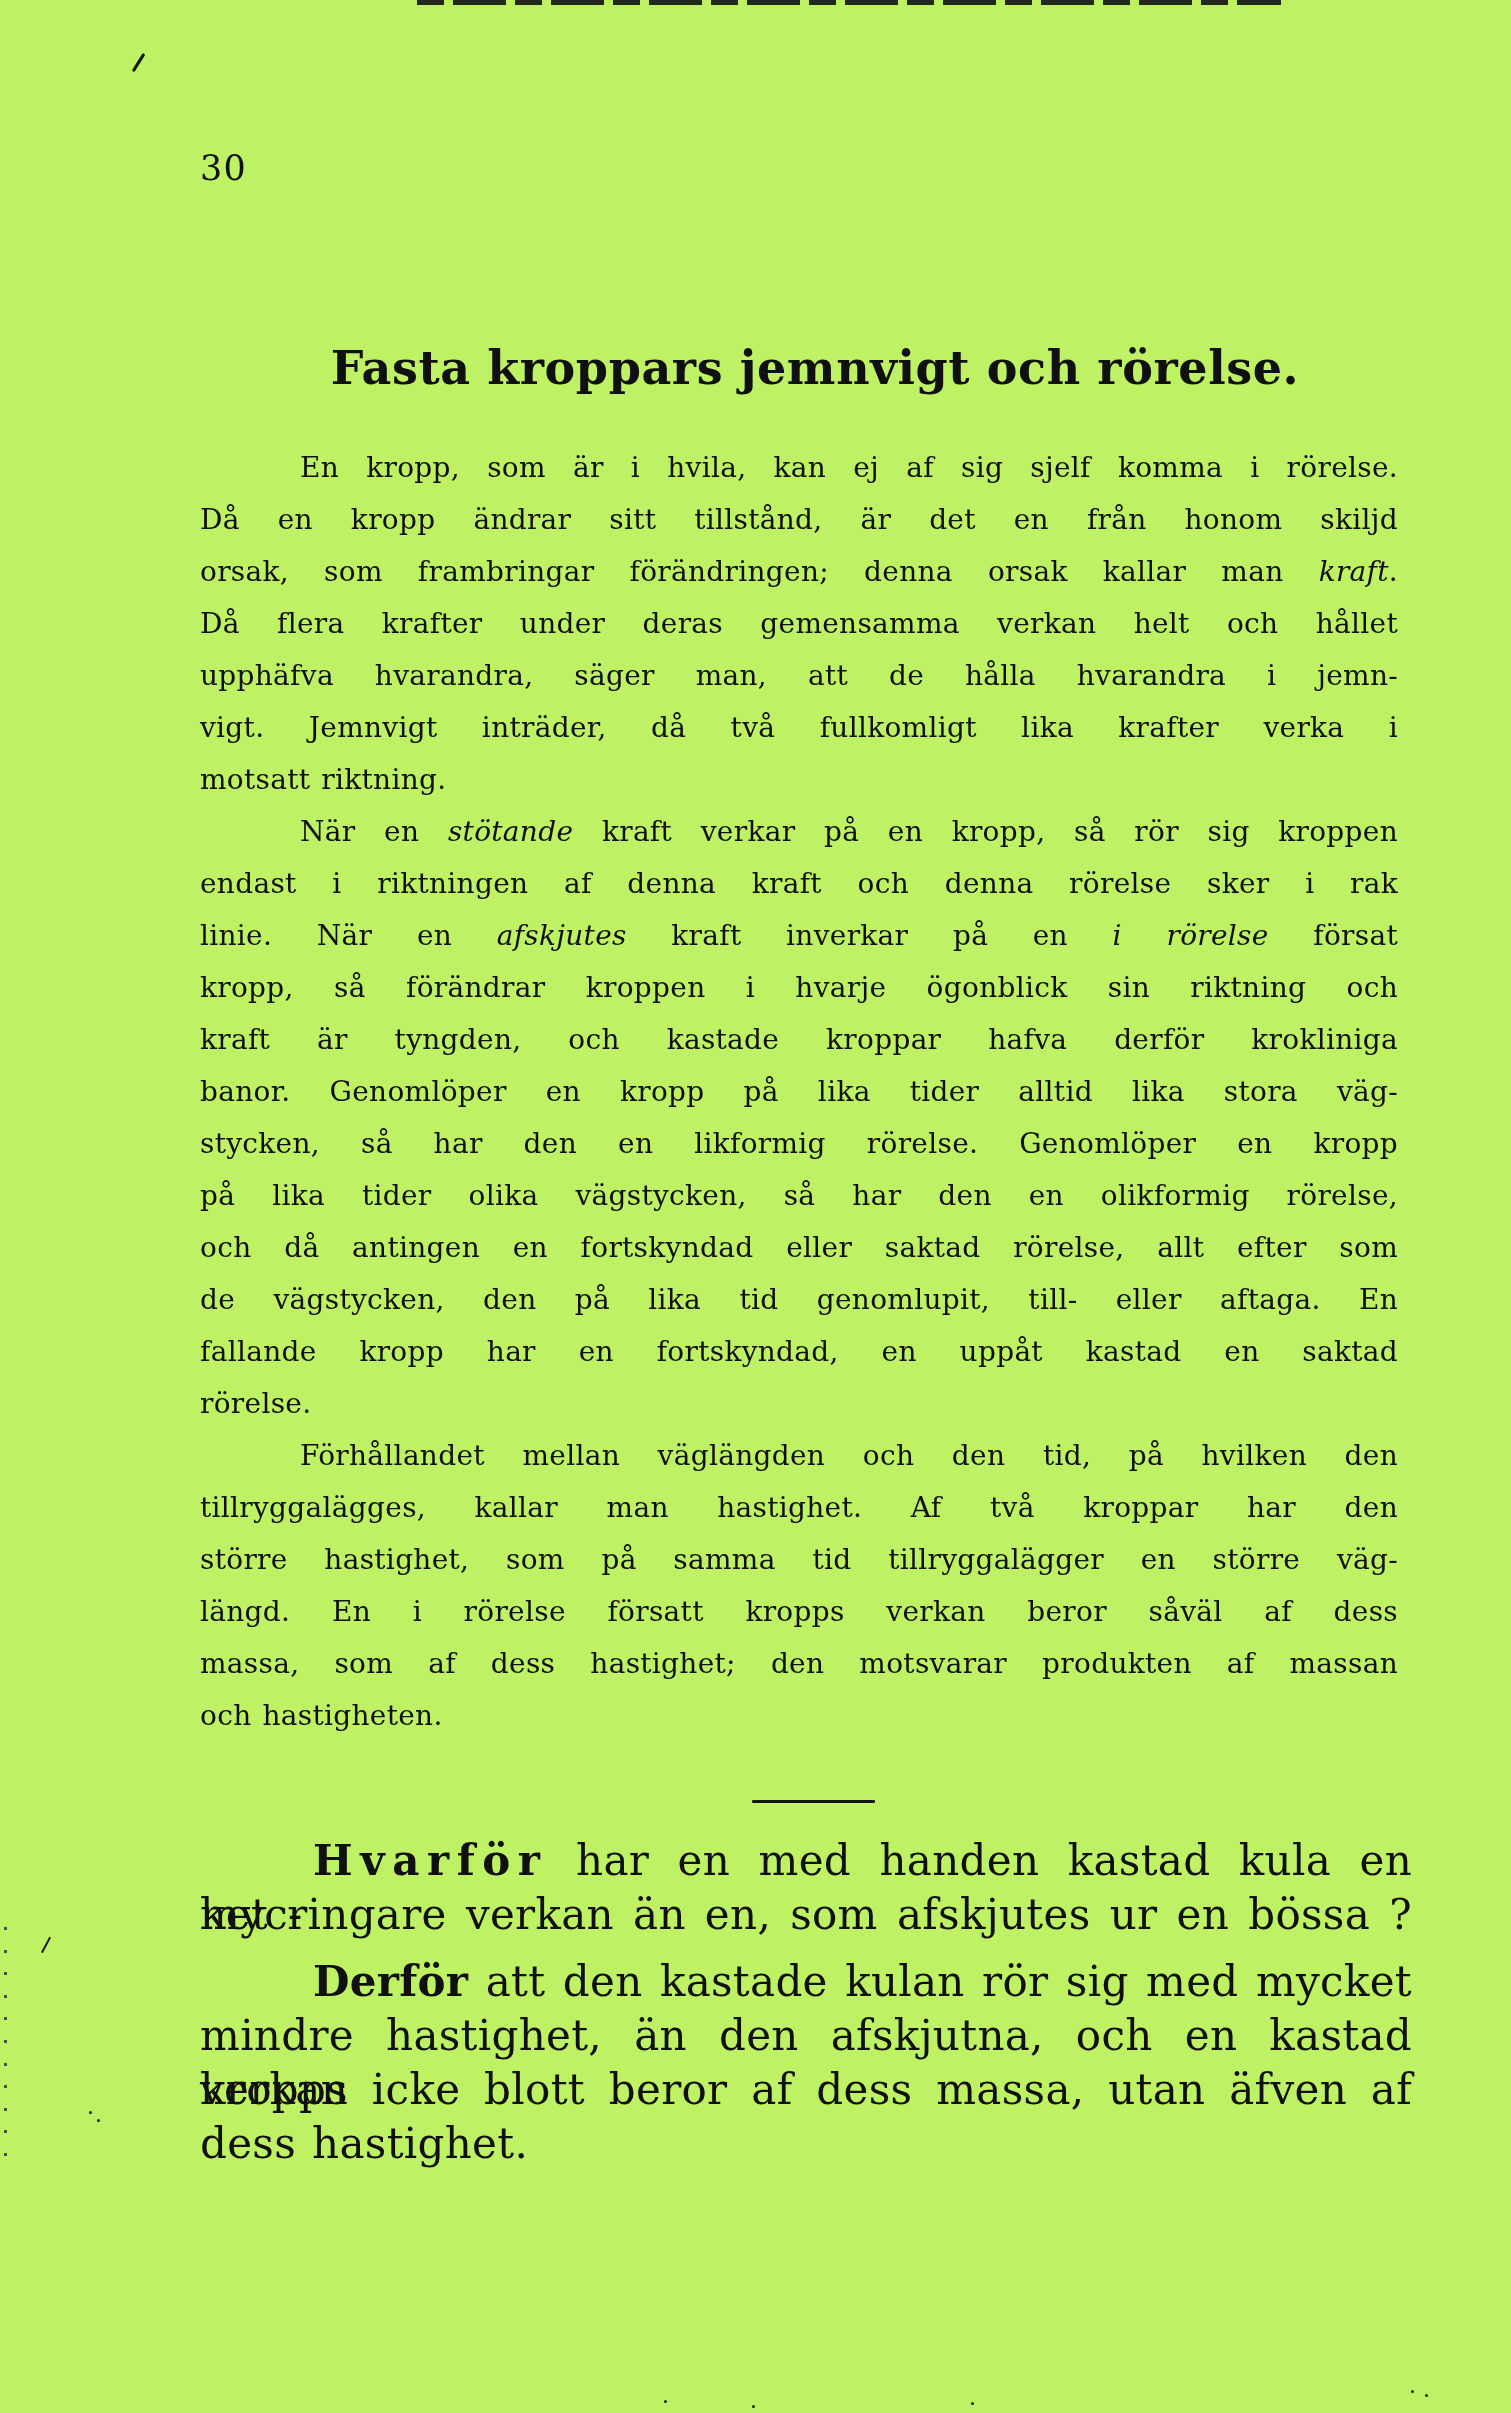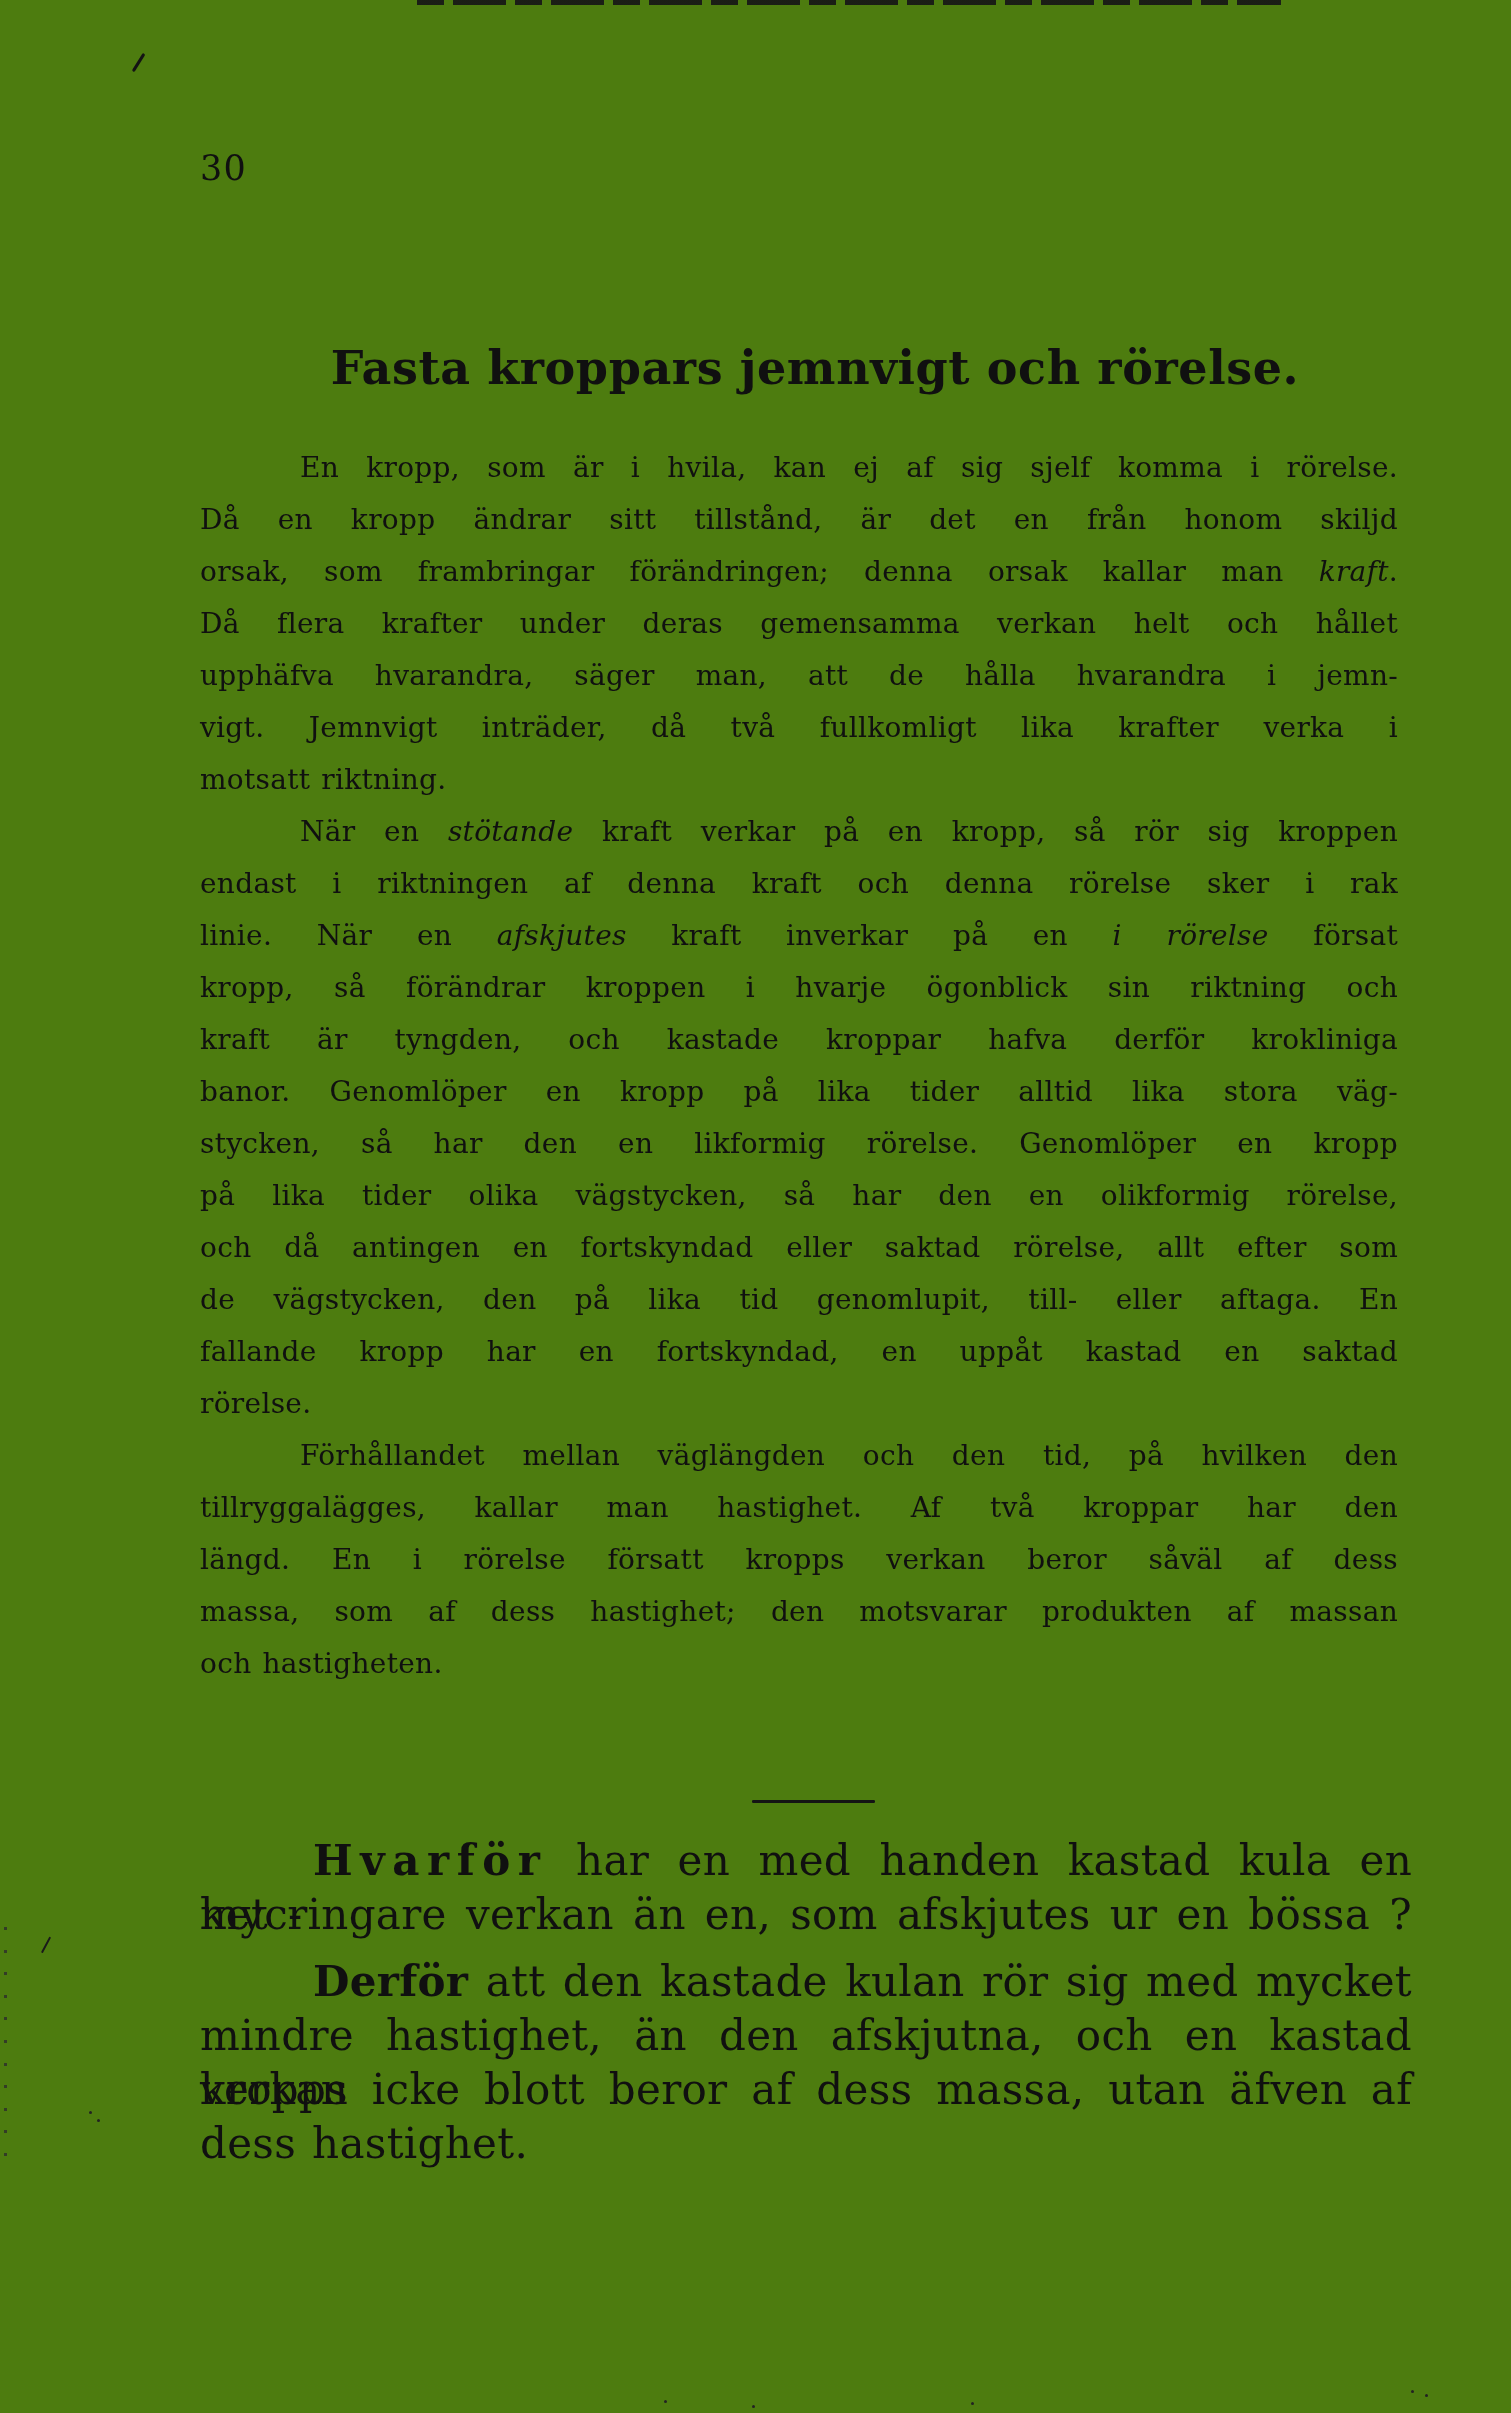--- a/index.html
+++ b/index.html
@@ -4,21 +4,21 @@
 <style>
   html, body {
     margin: 0;
     padding: 0;
     background: #ffffff;
   }
   .page {
     position: relative;
     width: 1511px;
     height: 2413px;
-    background: #4d7c0f;
+    background: #bef264;
     color: #101010;
     font-family: "DejaVu Serif", "Liberation Serif", serif;
     overflow: hidden;
   }
 
   
   .artifact { position: absolute; pointer-events: none; }
   .top-edge-line {
     left: 417px; top: 0; width: 864px; height: 5.4px;
     background: repeating-linear-gradient(90deg,
@@ -156,20 +156,21 @@
         <div class="line"><span class="seg">stycken, så har den en likformig rörelse.  Genomlöper en kropp</span></div>
         <div class="line"><span class="seg">på lika tider olika vägstycken, så har den en olikformig rörelse,</span></div>
         <div class="line"><span class="seg">och då antingen en fortskyndad eller saktad rörelse, allt efter som</span></div>
         <div class="line"><span class="seg">de vägstycken, den på lika tid genomlupit, till- eller aftaga.  En</span></div>
         <div class="line"><span class="seg">fallande kropp har en fortskyndad, en uppåt kastad en saktad</span></div>
         <div class="line left"><span class="seg">rörelse.</span></div>
       </div>
       <div class="paragraph body">
         <div class="line indent"><span class="seg">Förhållandet mellan väglängden och den tid, på hvilken den</span></div>
         <div class="line"><span class="seg">tillryggalägges, kallar man hastighet.  Af två kroppar har den</span></div>
+        <div class="line"><span class="seg">större hastighet, som på samma tid tillryggalägger en större väg-</span></div>
         <div class="line"><span class="seg">längd.  En i rörelse försatt kropps verkan beror såväl af dess</span></div>
         <div class="line"><span class="seg">massa, som af dess hastighet; den motsvarar produkten af massan</span></div>
         <div class="line left"><span class="seg">och hastigheten.</span></div>
       </div>
     </div>
 
   <div class="divider"></div>
 
   <div class="qa-section">
       <div class="paragraph question">

